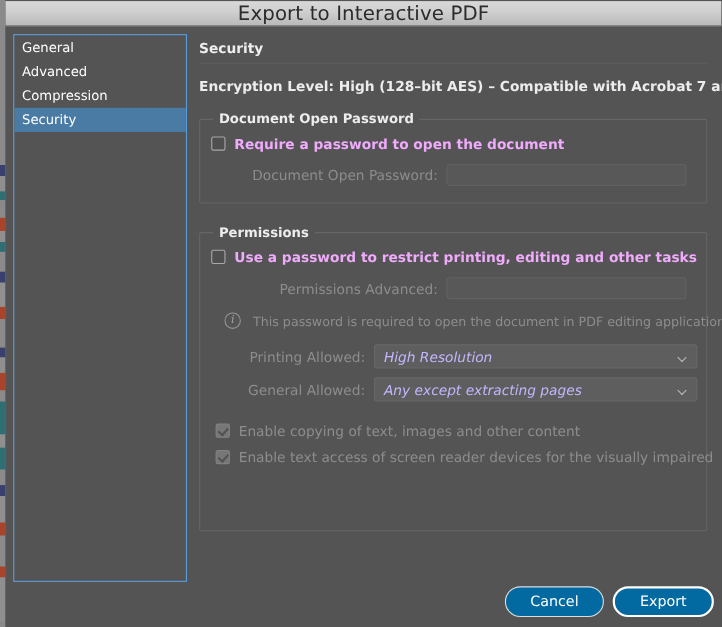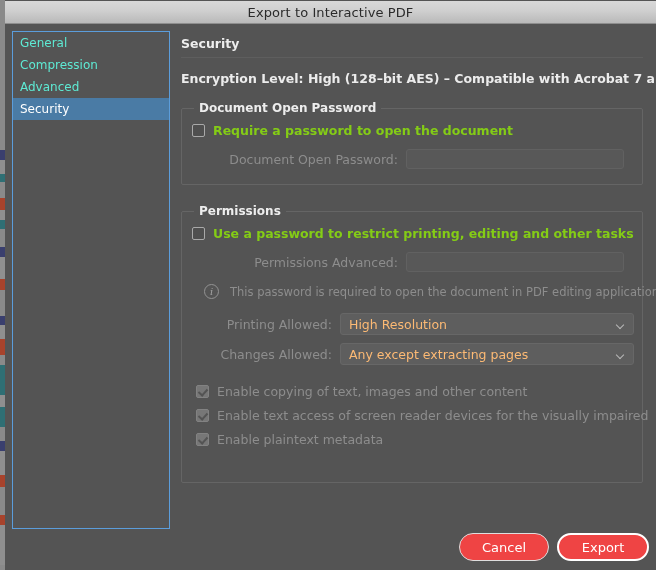--- a/index.html
+++ b/index.html
@@ -48,21 +48,21 @@
     left: 0; top: 1px;
     width: 651px;
     height: 22px;
     background: linear-gradient(to bottom, #d8d8d8 0%, #cfcfcf 45%, #b9b9b9 100%);
     border-bottom: 1px solid #8e8e8e;
     display: flex;
     align-items: center;
     justify-content: center;
   }
   #titlebar .title-text {
-    font-size: 13px;
+    font-size: 18px;
     color: #2b2b2b;
     letter-spacing: 0.1px;
   }
 
   
   #sidebar {
     position: absolute;
     left: 7px;
     top: 31px;
     width: 158px;
@@ -70,21 +70,21 @@
     background: #545454;
     border: 1px solid #5b9ddb;
     box-sizing: border-box;
     overflow: hidden;
   }
   .side-item {
     height: 22px;
     line-height: 22px;
     padding-left: 7px;
     font-size: 12px;
-    color: #5eead4;
+    color: #ffffff;
     white-space: nowrap;
   }
   .side-item.selected {
     background: #4a7ba5;
     color: #ffffff;
   }
 
   
   #pane {
     position: absolute;
@@ -160,21 +160,21 @@
     content: "";
     position: absolute;
     left: 3px; top: 1px;
     width: 4px; height: 7px;
     border: solid #545454;
     border-width: 0 2px 2px 0;
     transform: rotate(42deg);
   }
   .cb-label {
     font-size: 12.5px;
-    color: #84cc16;
+    color: #f0abfc;
     font-weight: bold;
   }
   .cb-label.dim {
     color: #8d8d8d;
     font-weight: normal;
     text-align: center;
   }
 
   
   .field-row {
@@ -225,23 +225,24 @@
     height: 22px;
     box-sizing: border-box;
     background: #5e5e5e;
     border: 1px solid #676767;
     border-radius: 3px;
     display: flex;
     align-items: center;
   }
   .select .sel-value {
     font-size: 12.5px;
-    color: #fdba74;
+    color: #c4b5fd;
     padding-left: 8px;
     white-space: nowrap;
+    font-style: italic;
   }
   .select .chev {
     position: absolute;
     right: 9px;
     top: 8px;
     width: 7px; height: 7px;
   }
   .select .chev::before {
     content: "";
     position: absolute;
@@ -250,21 +251,21 @@
     border: solid #b8b8b8;
     border-width: 0 1.6px 1.6px 0;
     transform: rotate(45deg);
   }
 
   
   .pillbtn {
     position: absolute;
     height: 28px;
     border-radius: 14px;
-    background: #ef4444;
+    background: #0369a1;
     box-sizing: border-box;
     display: flex;
     align-items: center;
     justify-content: center;
     font-size: 13px;
     color: #ffffff;
   }
   #btn-cancel {
     left: 454px; top: 533px;
     width: 90px;
@@ -316,24 +317,24 @@
 
     <div id="titlebar">
       <span class="title-text">Export to Interactive PDF</span>
     </div>
 
     <div id="sidebar">
       <div class="side-item">
         <span>General</span>
       </div>
       <div class="side-item">
+        <span>Advanced</span>
+      </div>
+      <div class="side-item">
         <span>Compression</span>
-      </div>
-      <div class="side-item">
-        <span>Advanced</span>
       </div>
       <div class="side-item selected">
         <span>Security</span>
       </div>
     </div>
 
     <div id="pane">
 
       <div id="pane-title">Security</div>
       <div id="pane-rule"></div>
@@ -374,41 +375,37 @@
 
         <div class="field-row" style="margin:14px 0 0 10px;">
           <span class="field-label" style="width:140px;">Printing Allowed:</span>
           <span class="select" style="width:294px;margin-left:8px;">
             <span class="sel-value">High Resolution</span>
             <span class="chev"></span>
           </span>
         </div>
 
         <div class="field-row" style="margin:8px 0 0 10px;">
-          <span class="field-label" style="width:140px;">Changes Allowed:</span>
+          <span class="field-label" style="width:140px;">General Allowed:</span>
           <span class="select" style="width:294px;margin-left:8px;">
             <span class="sel-value">Any except extracting pages</span>
             <span class="chev"></span>
           </span>
         </div>
 
         <div class="cb-row" style="margin:19px 0 0 14px;">
           <span class="checkbox checked disabled"></span>
           <span class="cb-label dim">Enable copying of text, images and other content</span>
         </div>
 
         <div class="cb-row" style="margin:9px 0 0 14px;">
           <span class="checkbox checked disabled"></span>
           <span class="cb-label dim">Enable text access of screen reader devices for the visually impaired</span>
         </div>
 
-        <div class="cb-row" style="margin:9px 0 0 14px;">
-          <span class="checkbox checked disabled"></span>
-          <span class="cb-label dim">Enable plaintext metadata</span>
-        </div>
       </div>
     </div>
 
     <div class="pillbtn" id="btn-cancel">
       <span>Cancel</span>
     </div>
     <div class="pillbtn" id="btn-export">
       <span>Export</span>
     </div>
 

